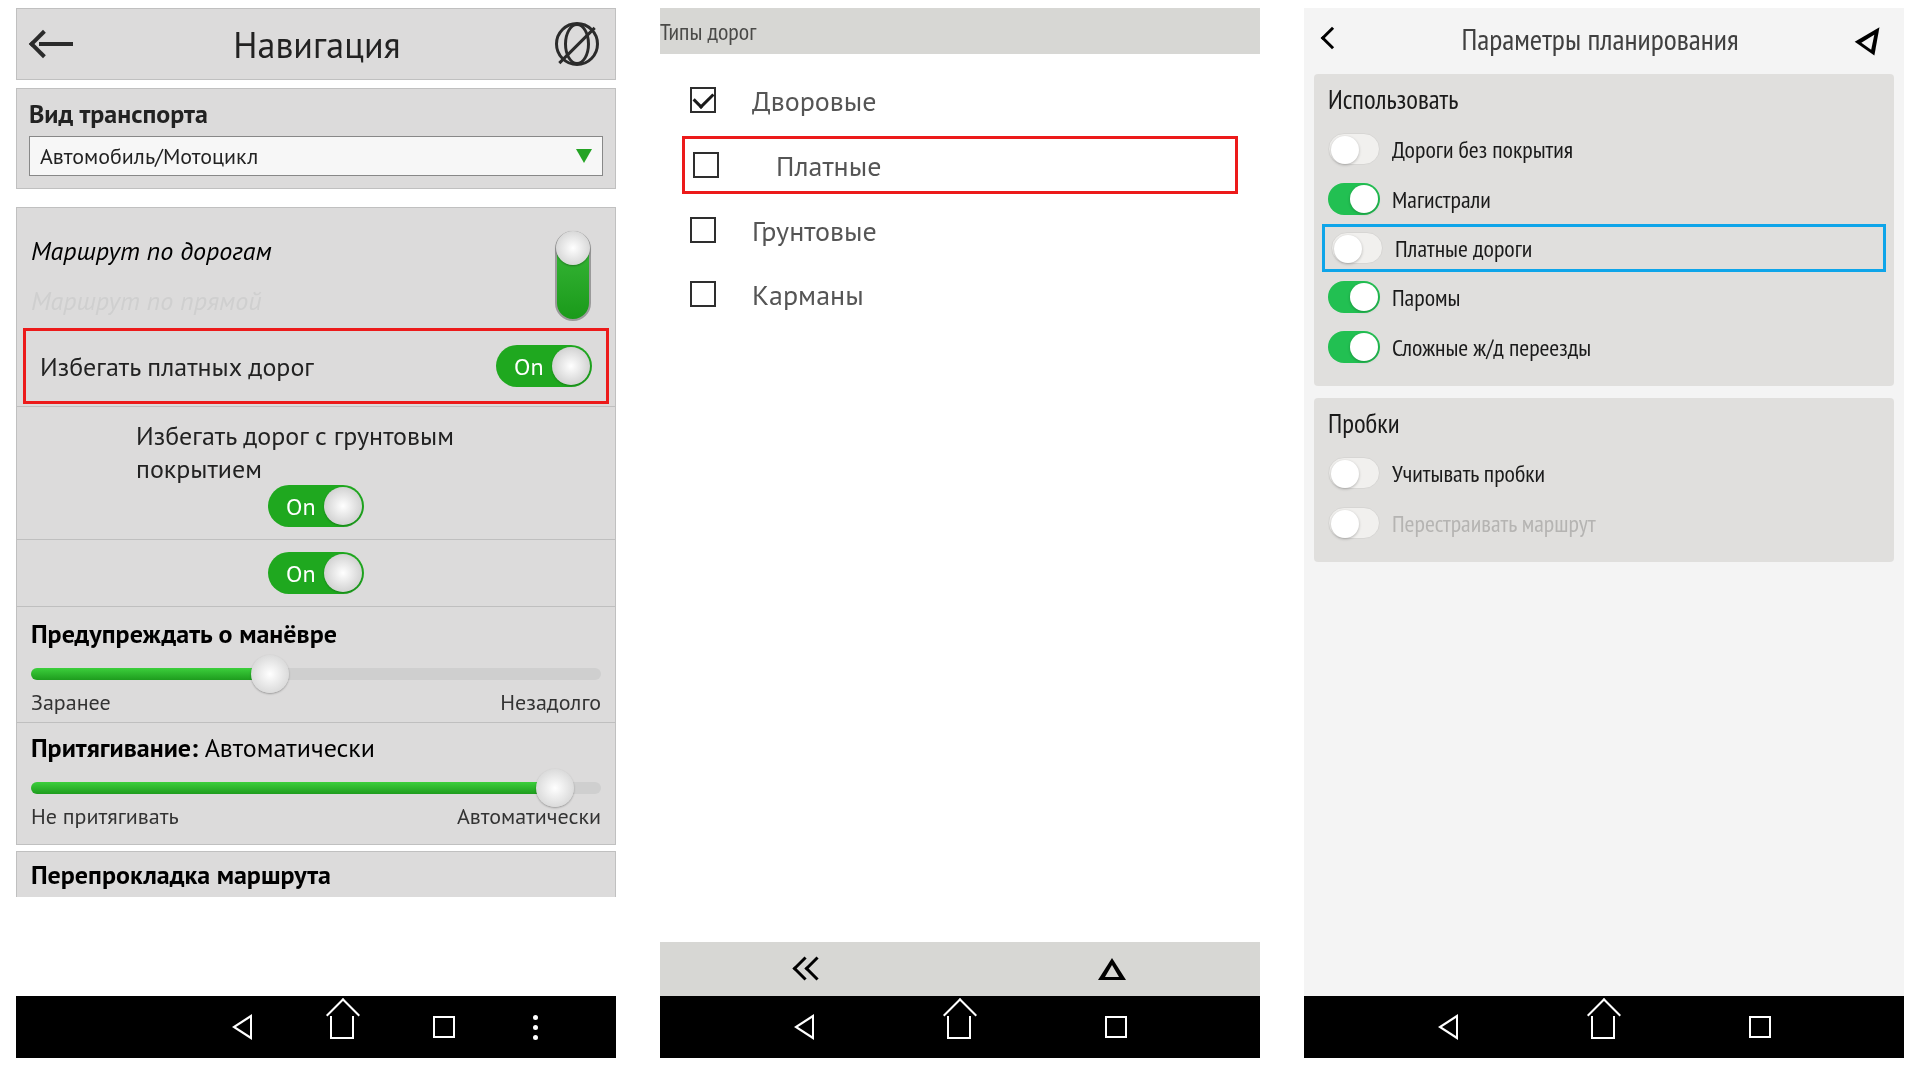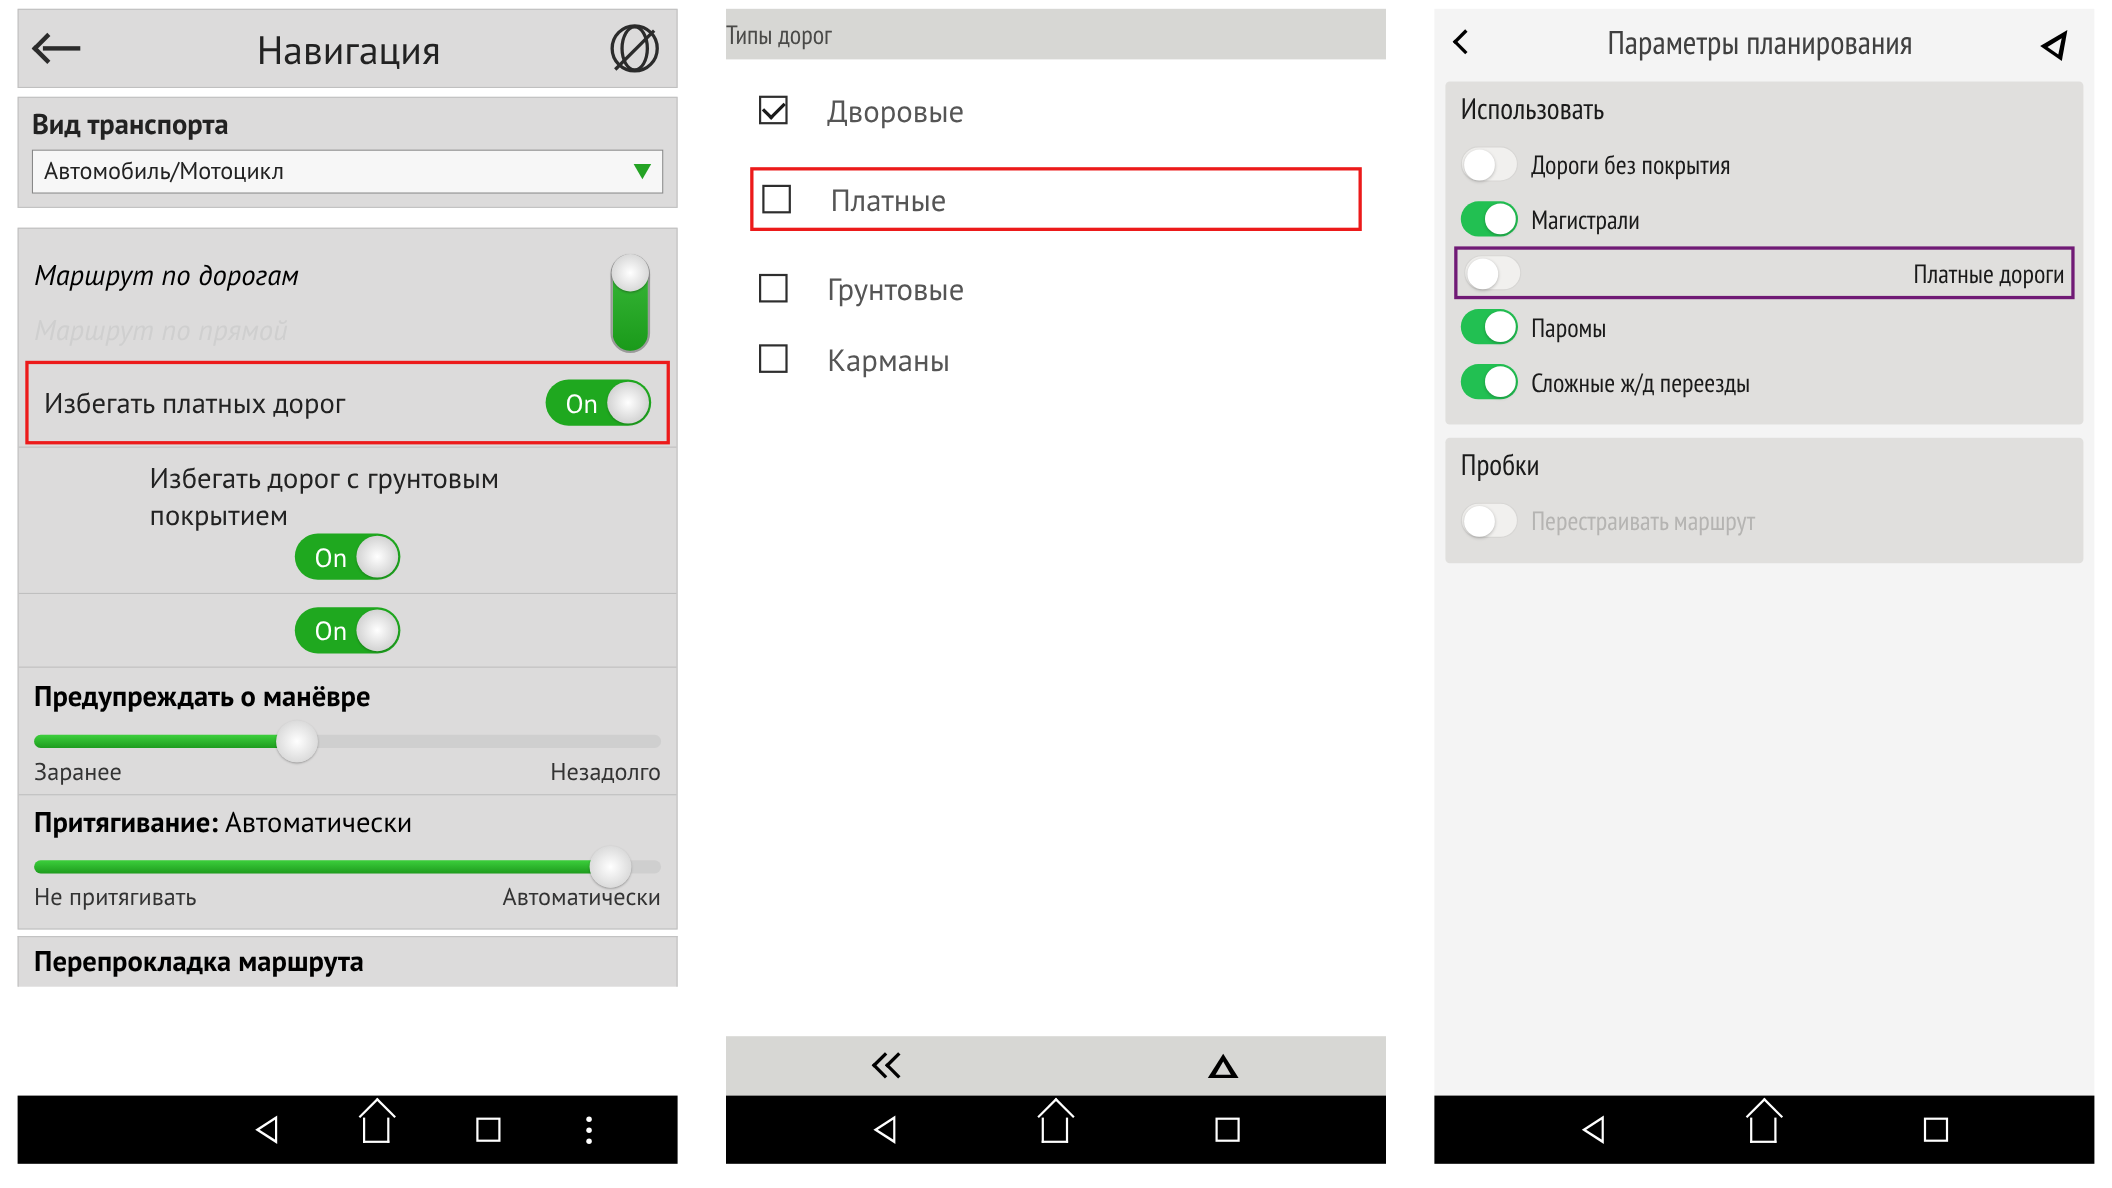--- a/index.html
+++ b/index.html
@@ -74,21 +74,21 @@
   .p1 .next-sec .t { font-size: 26px; font-weight:700;}
   
   .p2 .header {
     height: 46px; background:#d7d7d4; display:flex; align-items:center; 
     font-family: "PT Sans Narrow", "Arial Narrow", sans-serif; font-size: 24px; color:#4a4a48;
   }
   .p2 .list { padding: 14px 30px; }
   .p2 .item { display:flex; align-items:center; height: 64px; font-size: 28px; color:#555; }
   .p2 .cb { width: 26px; height: 26px; border: 2px solid #2e2e2e; margin-right: 36px; display:flex; align-items:center; justify-content:center;}
   .p2 .cb.checked::after { content:""; width: 16px; height: 9px; border-left:3px solid #1a1a1a; border-bottom:3px solid #1a1a1a; transform: rotate(-45deg); margin-top:-5px;}
-  .p2 .item.hl { border: 3px solid #ec1a1a; margin: 20px -8px; padding: 0 8px; height: 58px;}
+  .p2 .item.hl { border: 3px solid #ec1a1a; margin: 4px -8px; padding: 0 8px; height: 58px; gap: 21px;}
   .p2 .bottom-grey {
     height: 54px; background:#d7d7d4; display:flex; justify-content:space-around; align-items:center; margin-top:auto;
   }
   .nav-arrow-up { width:0; height:0; border-left:14px solid transparent; border-right:14px solid transparent; border-bottom:22px solid #000; position:relative;}
   .nav-arrow-up::after{ content:""; position:absolute; width:0;height:0; border-left:7px solid transparent; border-right:7px solid transparent; border-bottom:12px solid #d7d7d4; left:-7px; top:7px;}
   .dbl-back { position:relative; width:36px; height:30px;}
   .dbl-back::before, .dbl-back::after {
     content:""; position:absolute; width:14px; height:14px; border-left:3px solid #000; border-bottom:3px solid #000; transform: rotate(45deg); top:6px;
   }
   .dbl-back::before{ left:2px;}
@@ -100,21 +100,21 @@
   .chevron-left { width:16px; height:16px; border-left:3px solid #000; border-bottom:3px solid #000; transform: rotate(45deg);}
   .paper-plane {
     width: 0; height: 0; border-left: 12px solid transparent; border-right: 12px solid transparent;
     border-bottom: 26px solid #000; transform: rotate(35deg); position: relative;
   }
   .paper-plane::after { content:""; position:absolute; width:0;height:0; border-left:6px solid transparent; border-right:6px solid transparent; border-bottom:14px solid #f4f4f4; left:-6px; top:9px;}
   .p3 .group { background:#e0dfdd; border-radius:4px; margin: 6px 10px; padding: 8px 14px 14px 14px;}
   .p3 .group-title { font-family: "PT Sans Narrow","Arial Narrow",sans-serif; font-size: 27px; color:#1a1a1a; margin-bottom: 8px;}
   .p3 .opt { display:flex; align-items:center; height: 50px; font-size: 24px; font-family:"PT Sans Narrow","Arial Narrow",sans-serif; color:#1a1a1a;}
   .p3 .opt.dim { color:#b5b4b2;}
-  .p3 .opt.hl { border: 3px solid #701a75; margin: 0 -6px; padding: 0 6px; height: 48px; justify-content: space-between;}
+  .p3 .opt.hl { border: 3px solid #0ea5e9; margin: 0 -6px; padding: 0 6px; height: 48px;}
   .ios-toggle { width: 52px; height: 32px; border-radius: 16px; position:relative; margin-right: 12px; flex-shrink:0;}
   .ios-toggle.on { background:#22c052;}
   .ios-toggle.off { background:#f1f0ee; border:1px solid #d7d6d4;}
   .ios-toggle .k {
     width:28px; height:28px; border-radius:50%; background:#fff; position:absolute; top:2px;
     box-shadow: 0 1px 3px rgba(0,0,0,.25);
   }
   .ios-toggle.on .k { right:2px;}
   .ios-toggle.off .k { left:2px;}
   
@@ -298,20 +298,26 @@
     <div class="opt">
       <div class="ios-toggle on">
           <div class="k"></div>
         </div>
       <span>Сложные ж/д переезды</span>
     </div>
   </div>
 
   <div class="group">
     <div class="group-title">Пробки</div>
+    <div class="opt">
+      <div class="ios-toggle off">
+          <div class="k"></div>
+        </div>
+      <span>Учитывать пробки</span>
+    </div>
     <div class="opt dim">
       <div class="ios-toggle off">
           <div class="k"></div>
         </div>
       <span>Перестраивать маршрут</span>
     </div>
   </div>
 
   <div class="spacer"></div>
   <div class="navbar">

